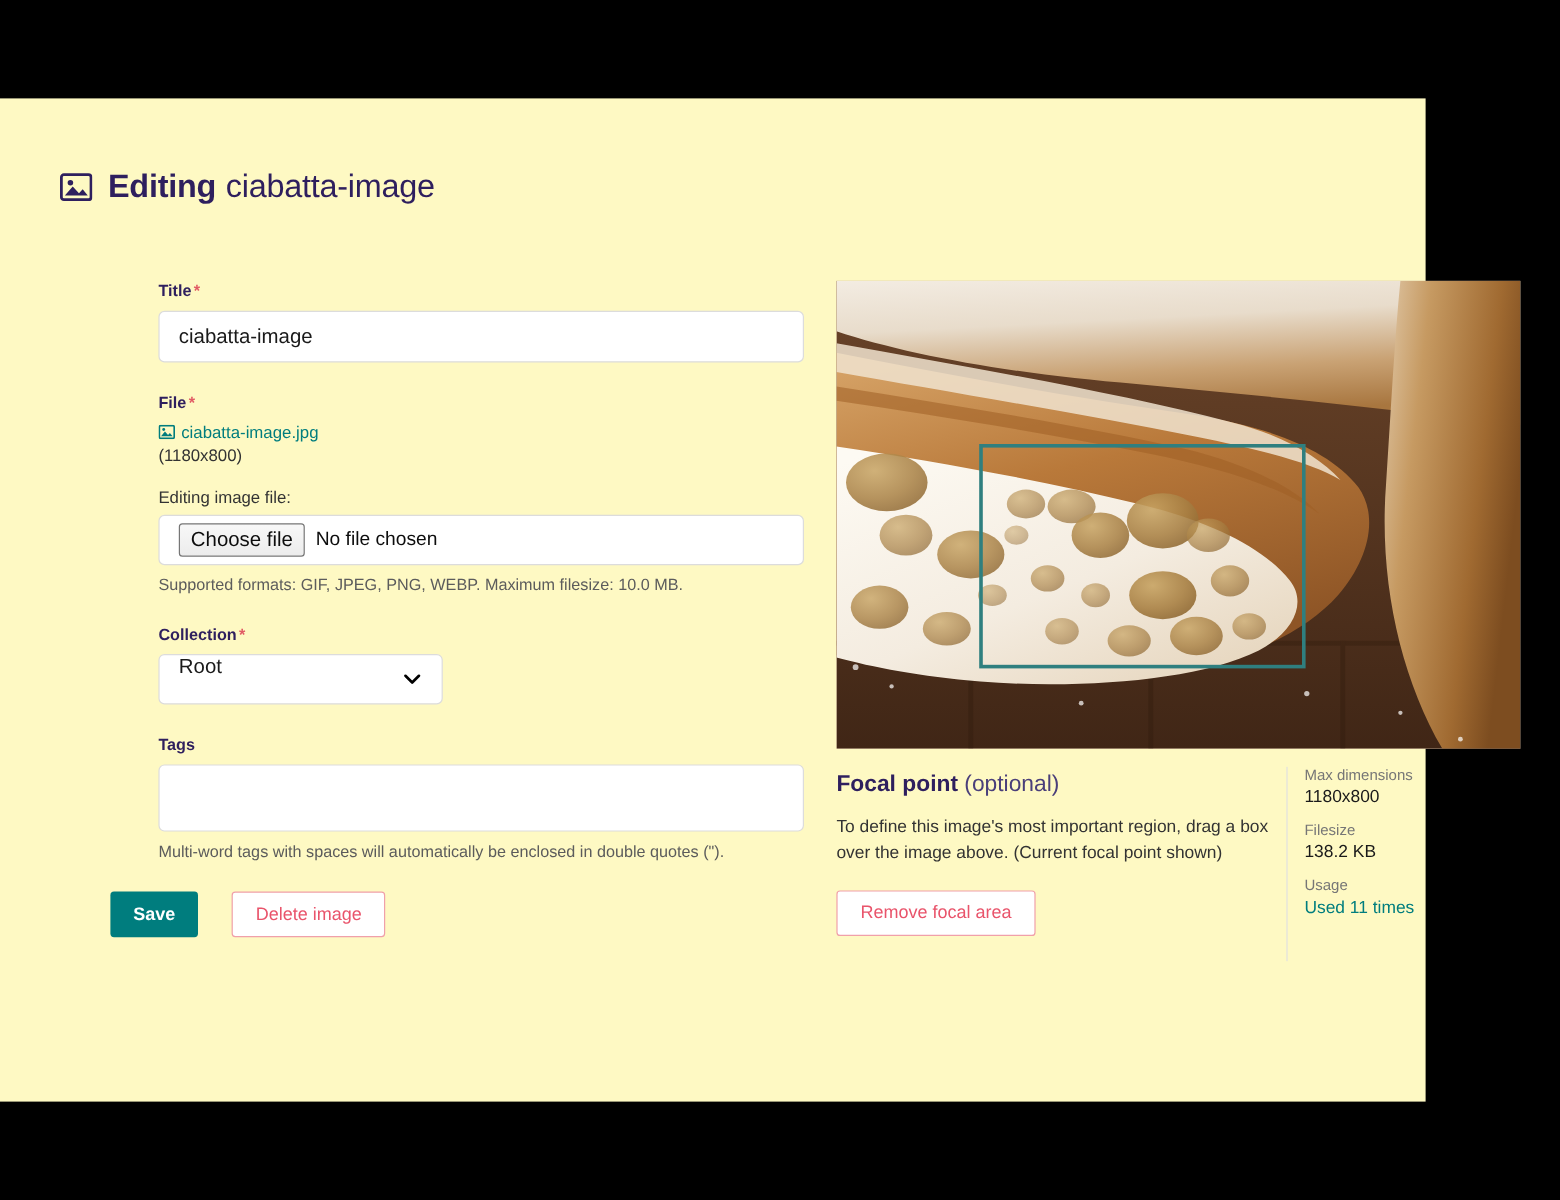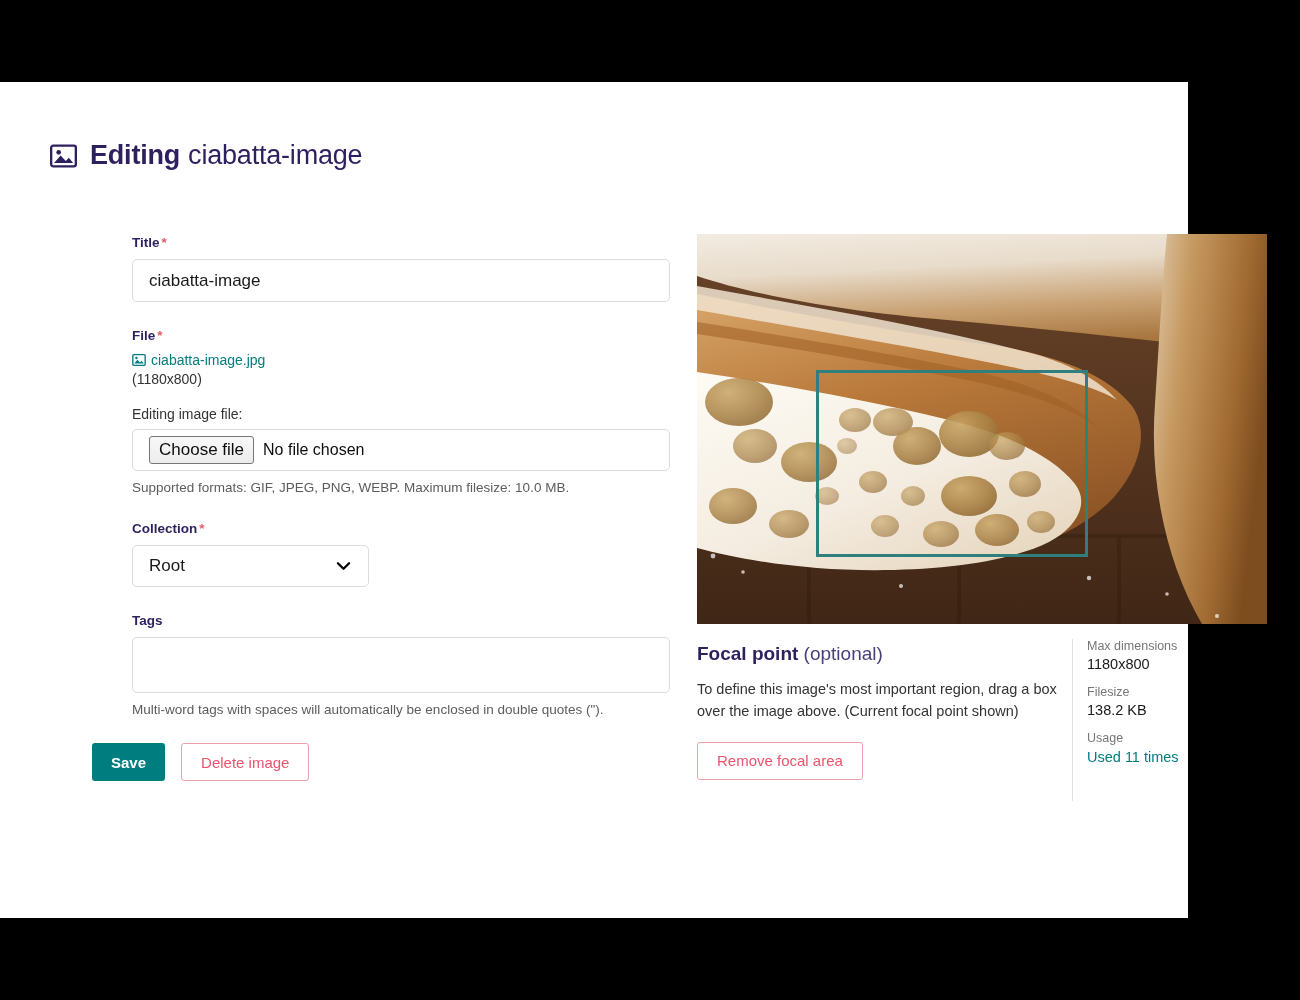--- a/index.html
+++ b/index.html
@@ -11,21 +11,21 @@
     font-family: "Liberation Sans", sans-serif;
     overflow: hidden;
   }
 
   .viewport {
     position: absolute;
     left: 0;
     top: 82px;
     width: 1188px;
     height: 836px;
-    background: #ffffff;
+    background: #fef9c3;
   }
 
   
   .page-header {
     position: absolute;
     left: 50px;
     top: 60px;
     display: flex;
     align-items: center;
     gap: 13px;
@@ -159,21 +159,21 @@
   }
 
   .select-shell {
     position: relative;
     width: 237px;
     height: 42px;
     border: 1px solid #dcdcdc;
     border-radius: 5px;
     background: #ffffff;
     display: flex;
-    align-items: center;
+    align-items: flex-start;
     padding: 0 16px;
   }
   .select-value {
     font-size: 17px;
     color: #1a1a1a;
   }
   .chevron {
     position: absolute;
     right: 17px;
     top: 50%;
@@ -181,21 +181,21 @@
     width: 15px;
     height: 10px;
     color: #000000;
   }
   .spacer-26 { height: 26px; }
 
   
   .btn-row {
     display: flex;
     align-items: center;
-    gap: 16px;
+    gap: 28px;
     margin-top: 26px;
   }
   .btn-save {
     background: #007d7e;
     color: #ffffff;
     border: none;
     border-radius: 3px;
     font-size: 15px;
     font-weight: 700;
     padding: 0 19px;

